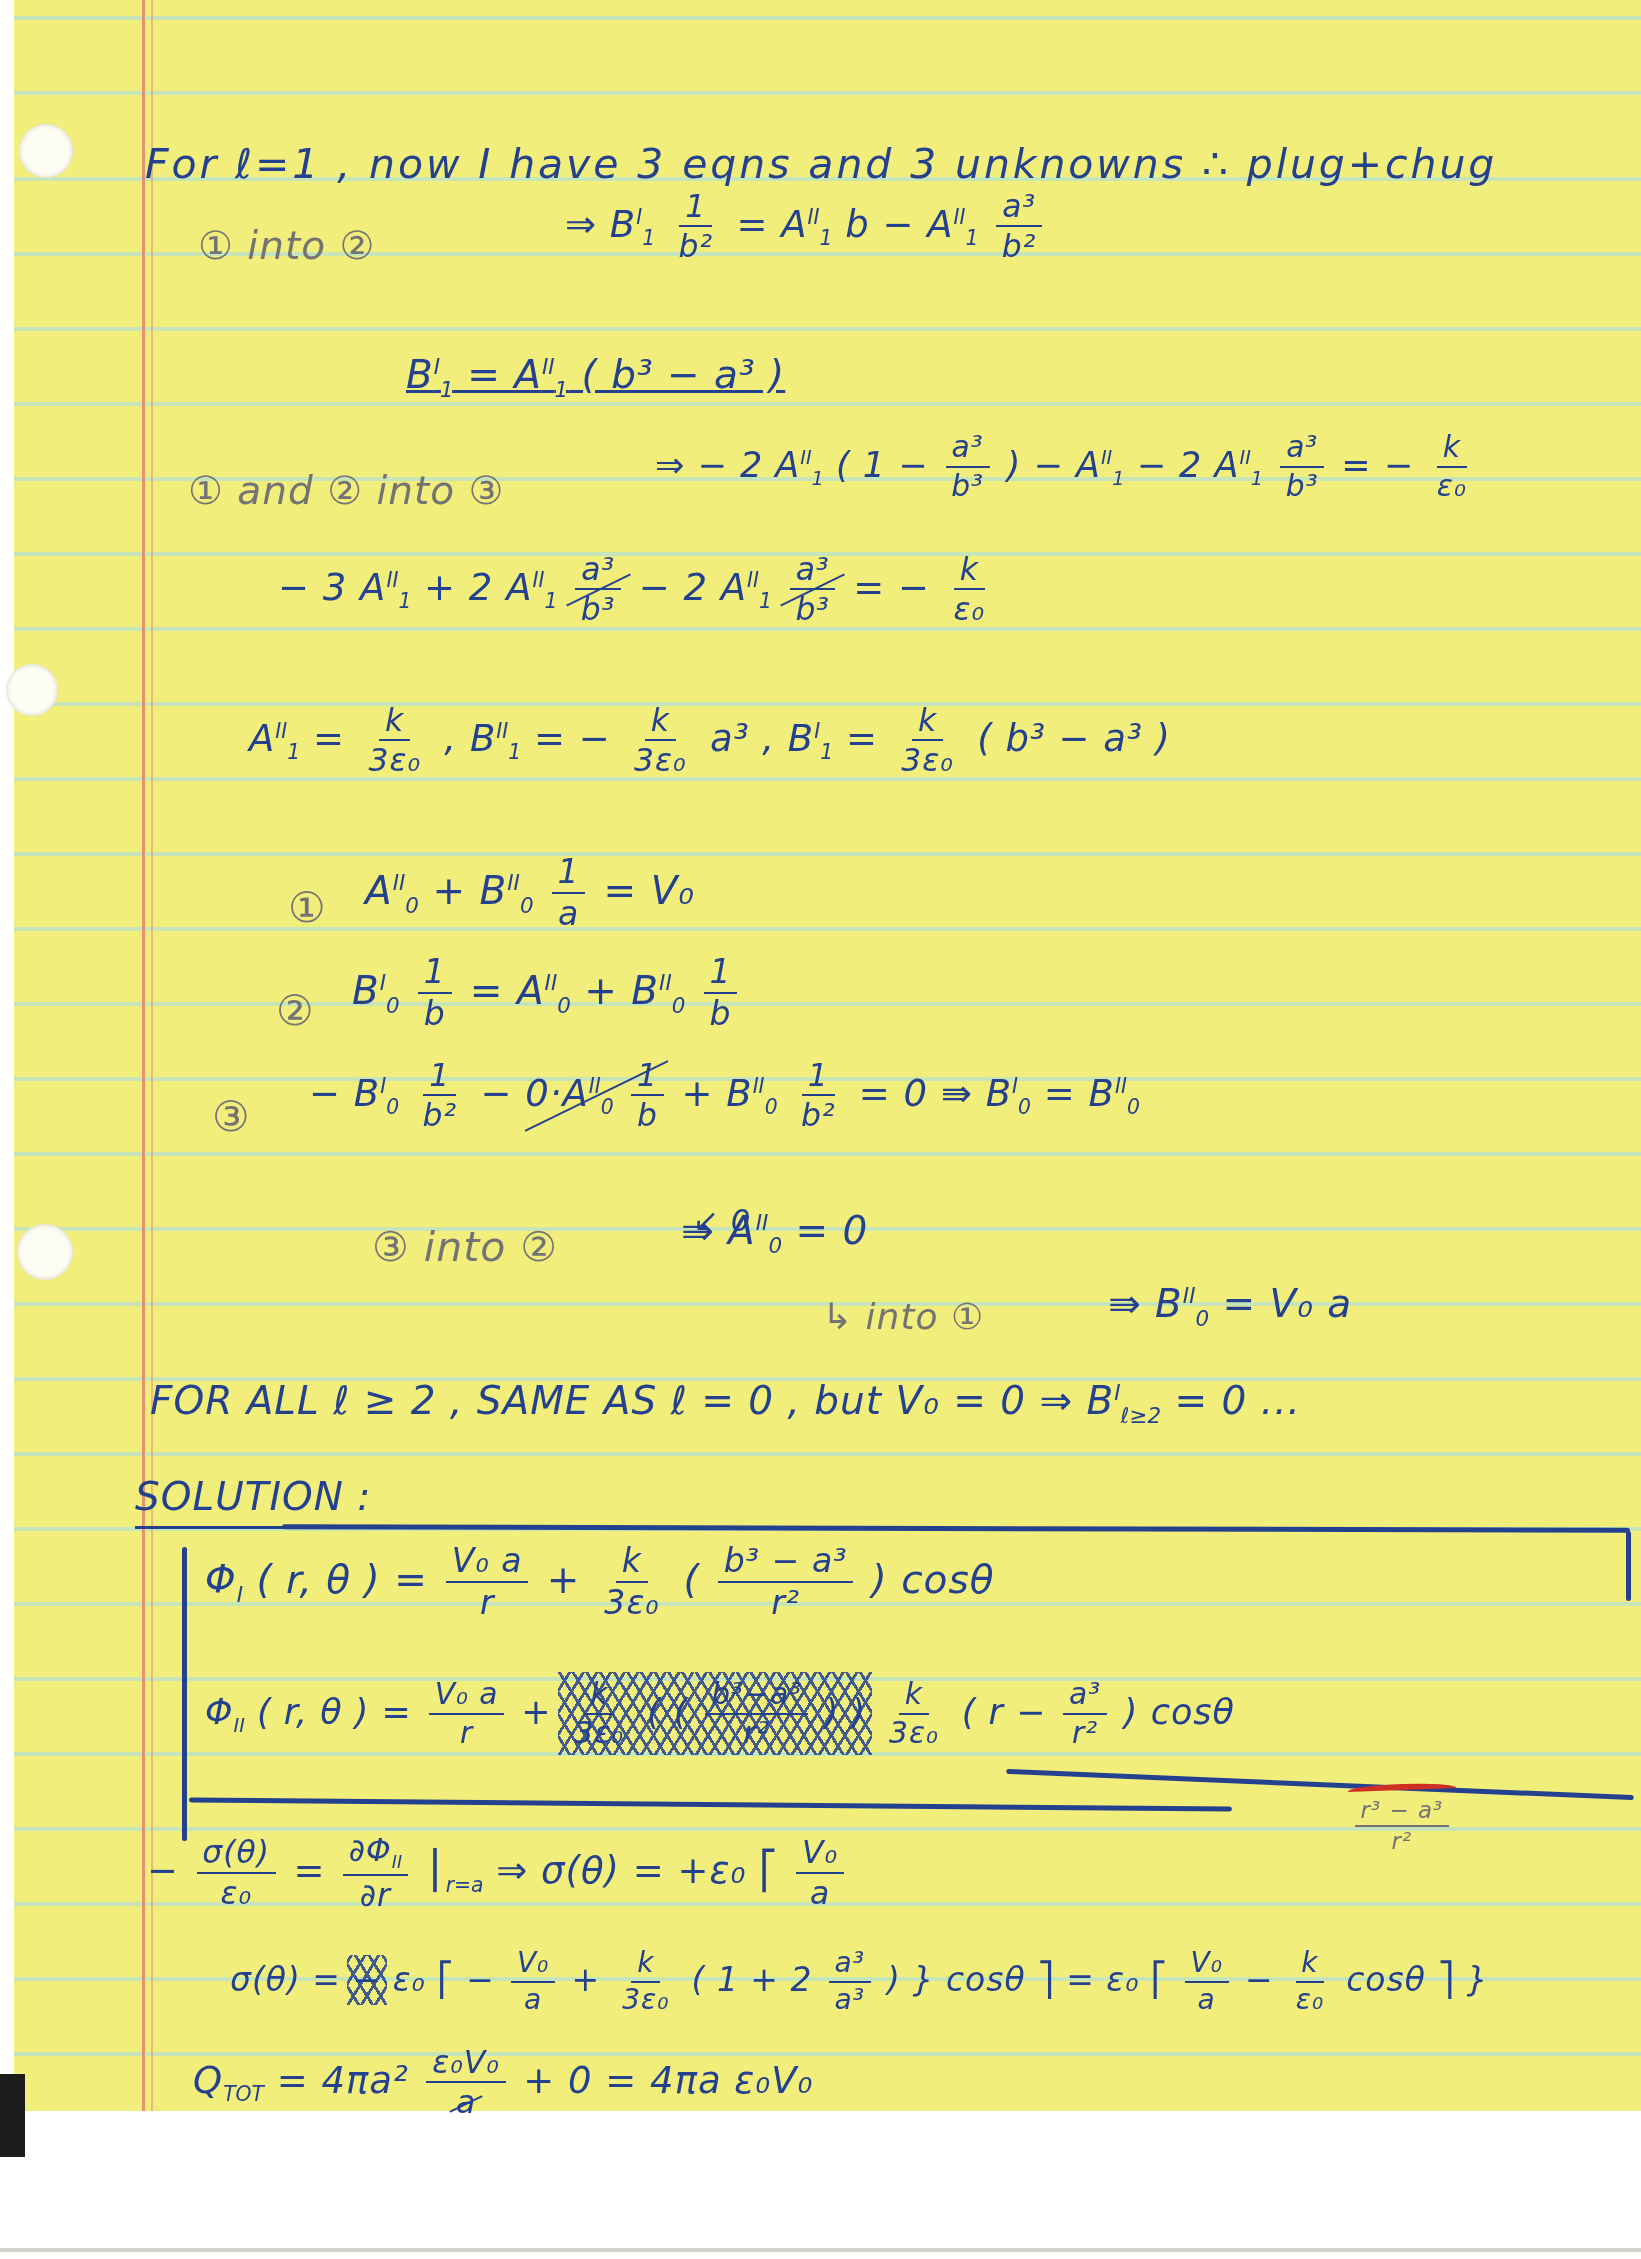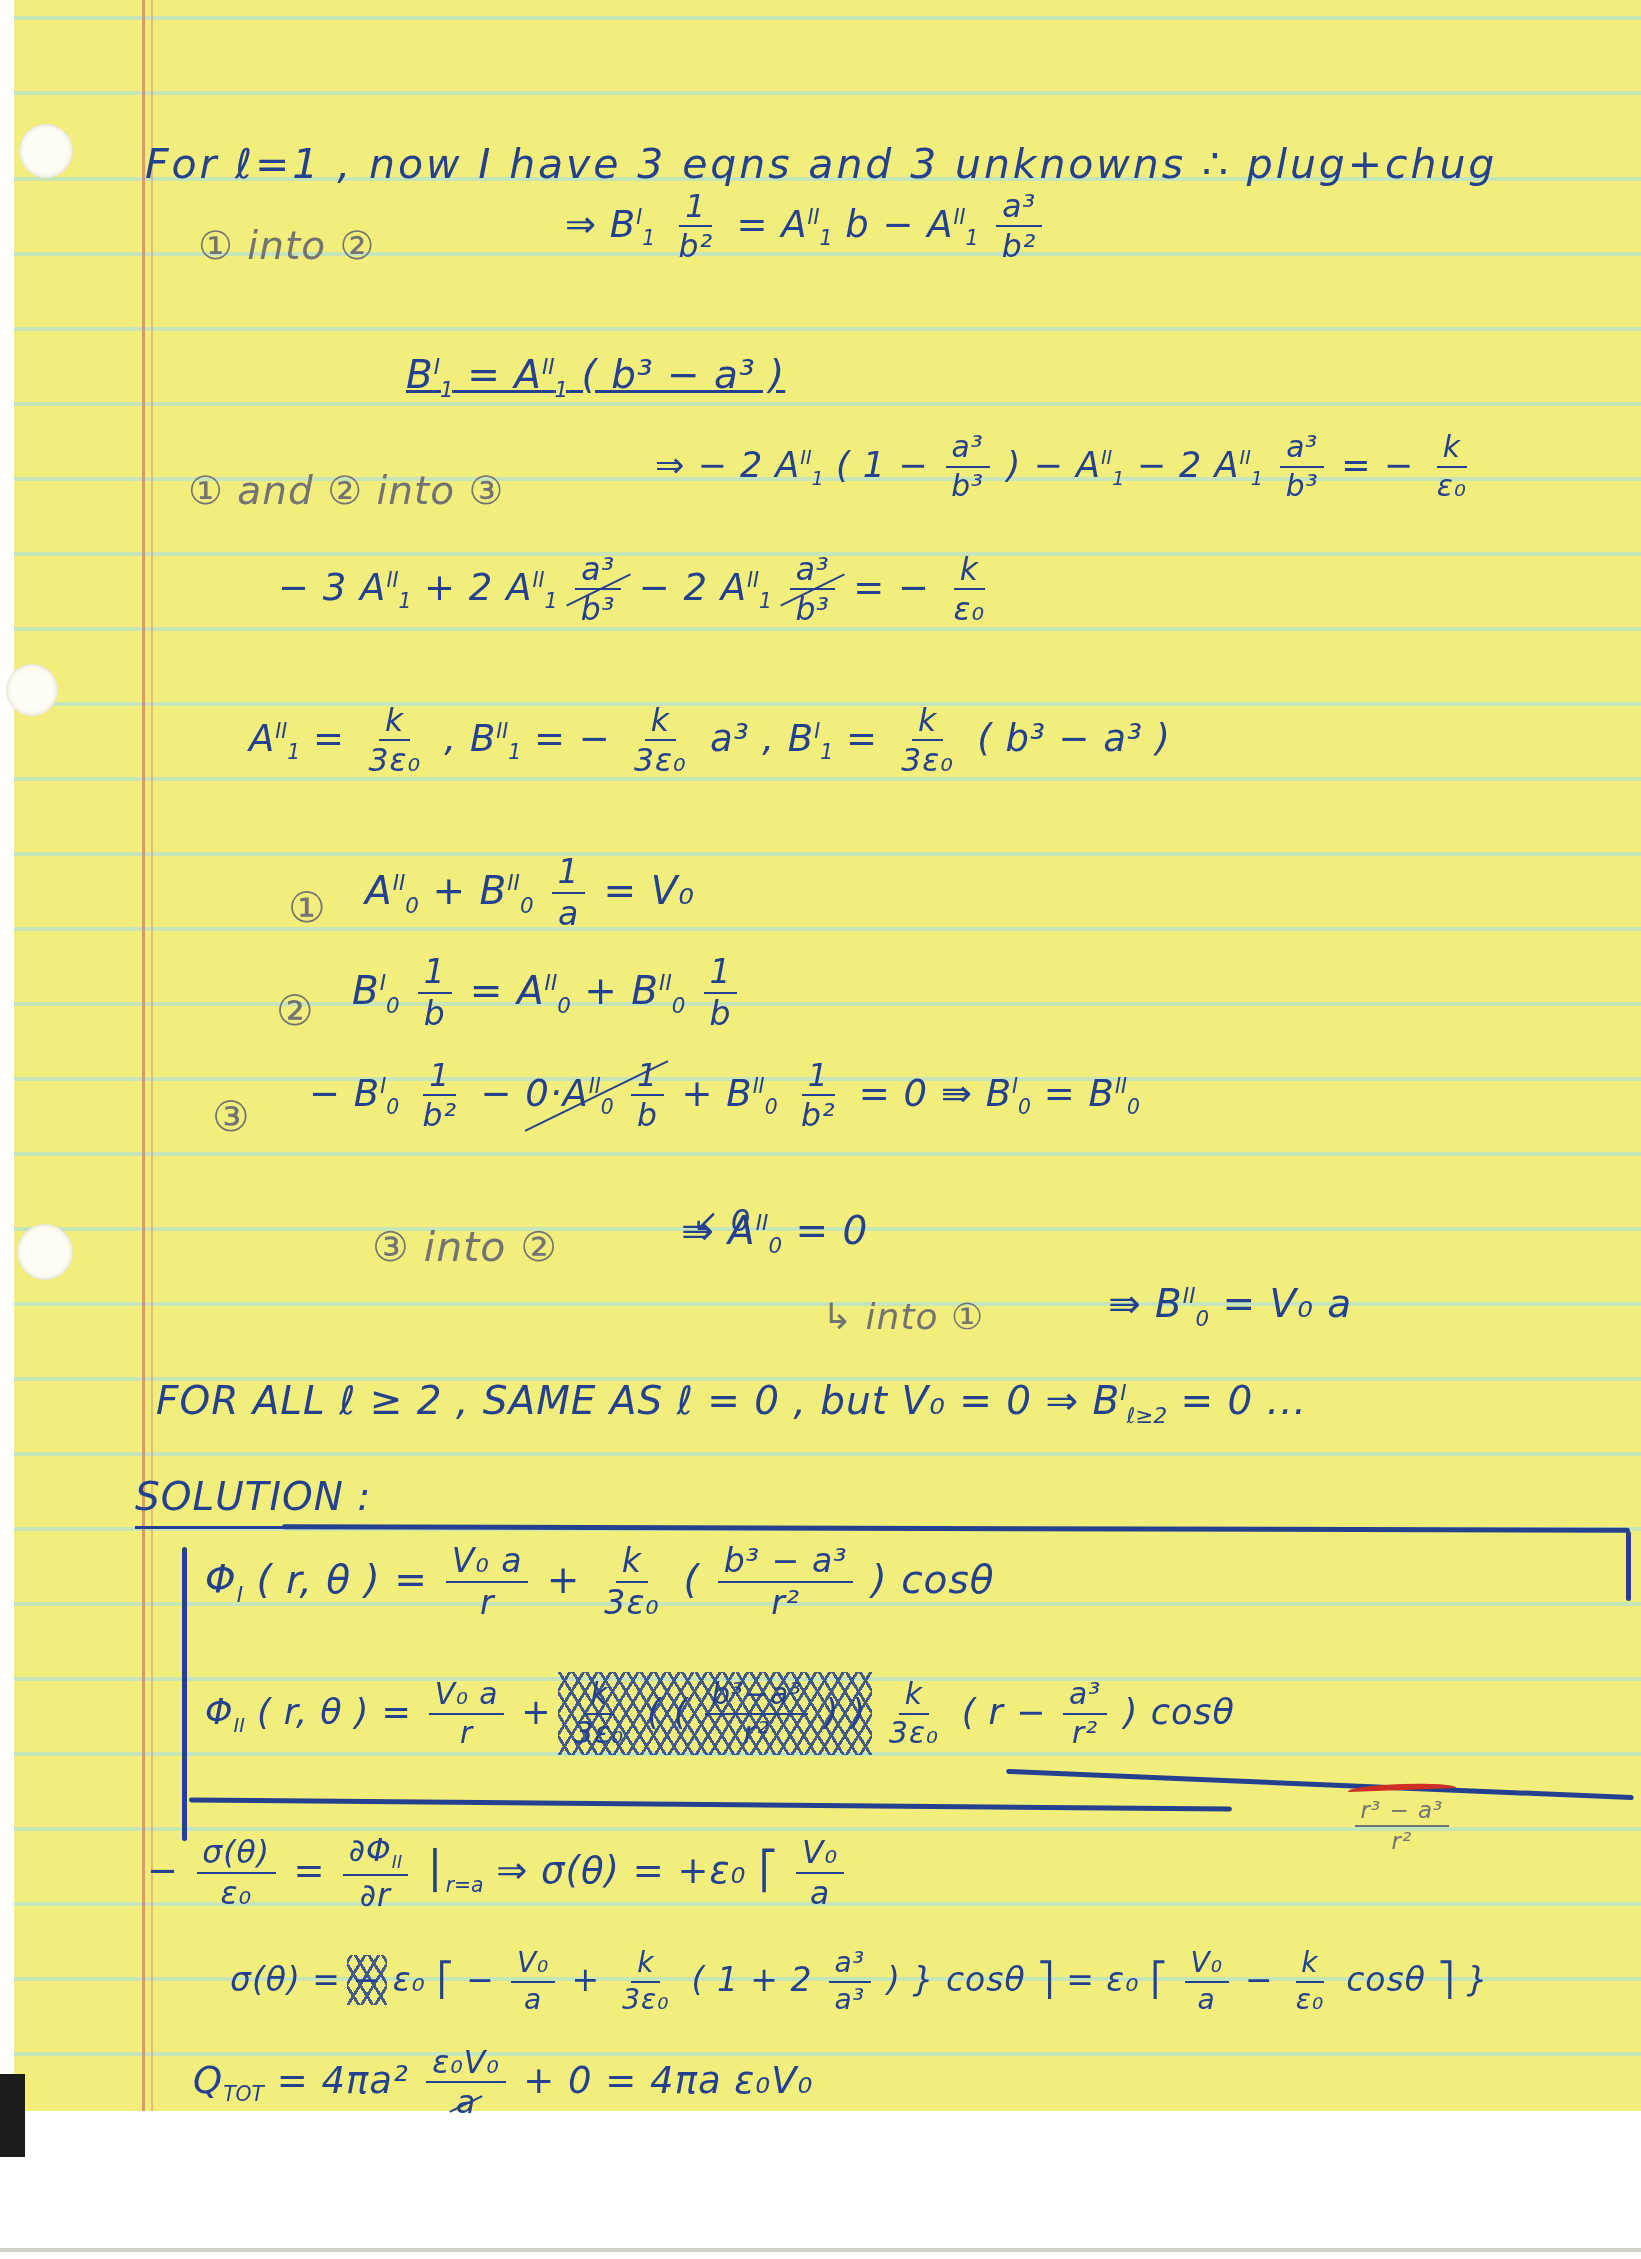--- a/index.html
+++ b/index.html
@@ -113,21 +113,21 @@
           <span class="fden">b</span>
         </span></span> + B<sup>II</sup><sub>0</sub> <span class="frac">
         <span class="fnum">1</span>
         <span class="fden">b²</span>
       </span> = 0    ⇛ B<sup>I</sup><sub>0</sub> = B<sup>II</sup><sub>0</sub></div>
   <div class="hw blue" style="left:693px;top:1203px;font-size:31px;">↙ 0</div>
   <div class="hw red" style="left:372px;top:1224px;font-size:41px;">③ into ②</div>
   <div class="hw blue" style="left:681px;top:1209px;font-size:39px;">⇛  A<sup>II</sup><sub>0</sub>  =  0</div>
   <div class="hw red" style="left:774px;top:1296px;font-size:36px;margin-left:48px;">↳ into ①</div>
   <div class="hw blue" style="left:1108px;top:1282px;font-size:39px;">⇛  B<sup>II</sup><sub>0</sub>  =  V₀ a</div>
-  <div class="hw blue" style="left:156px;top:1379px;font-size:39px;">FOR ALL ℓ ≥ 2 ,  SAME AS ℓ = 0 , but V₀ = 0  ⇒ B<sup>I</sup><sub>ℓ≥2</sub> = 0 ...</div>
+  <div class="hw blue" style="left:150px;top:1379px;font-size:39px;">FOR ALL ℓ ≥ 2 ,  SAME AS ℓ = 0 , but V₀ = 0  ⇒ B<sup>I</sup><sub>ℓ≥2</sub> = 0 ...</div>
   <div class="hw blue u" style="left:135px;top:1475px;font-size:39px;">SOLUTION :</div>
   <div class="hw blue" style="left:205px;top:1543px;font-size:39px;">Φ<sub>I</sub> ( r, θ )  =  <span class="frac">
         <span class="fnum">V₀ a</span>
         <span class="fden">r</span>
       </span>  +  <span class="frac">
         <span class="fnum">k</span>
         <span class="fden">3ε₀</span>
       </span> ( <span class="frac">
         <span class="fnum">b³ − a³</span>
         <span class="fden">r²</span>

